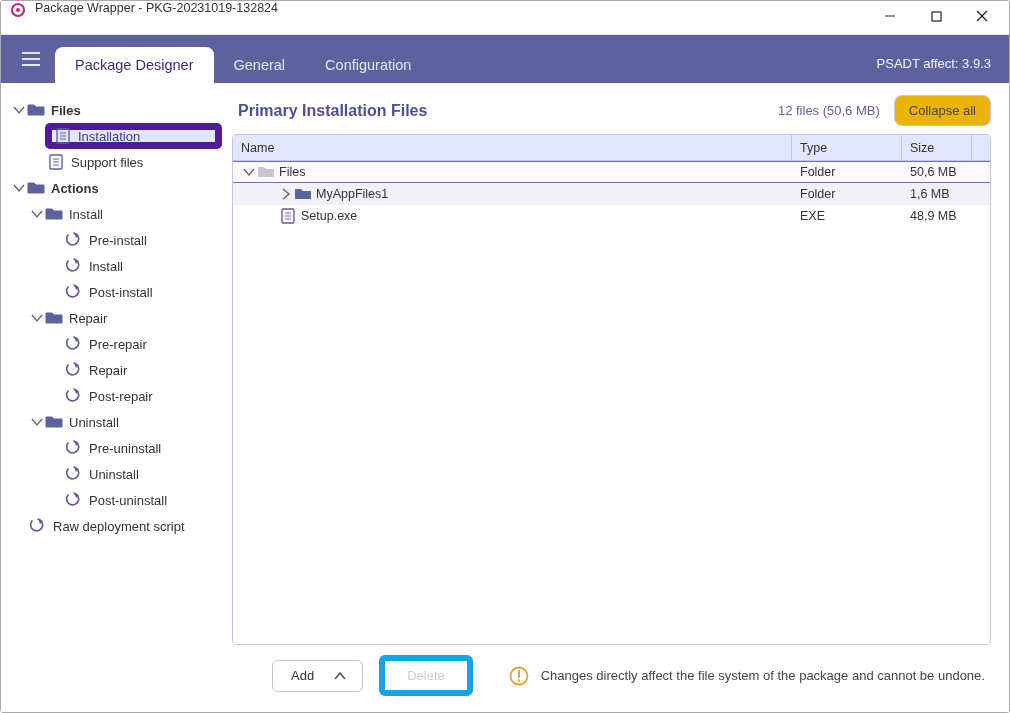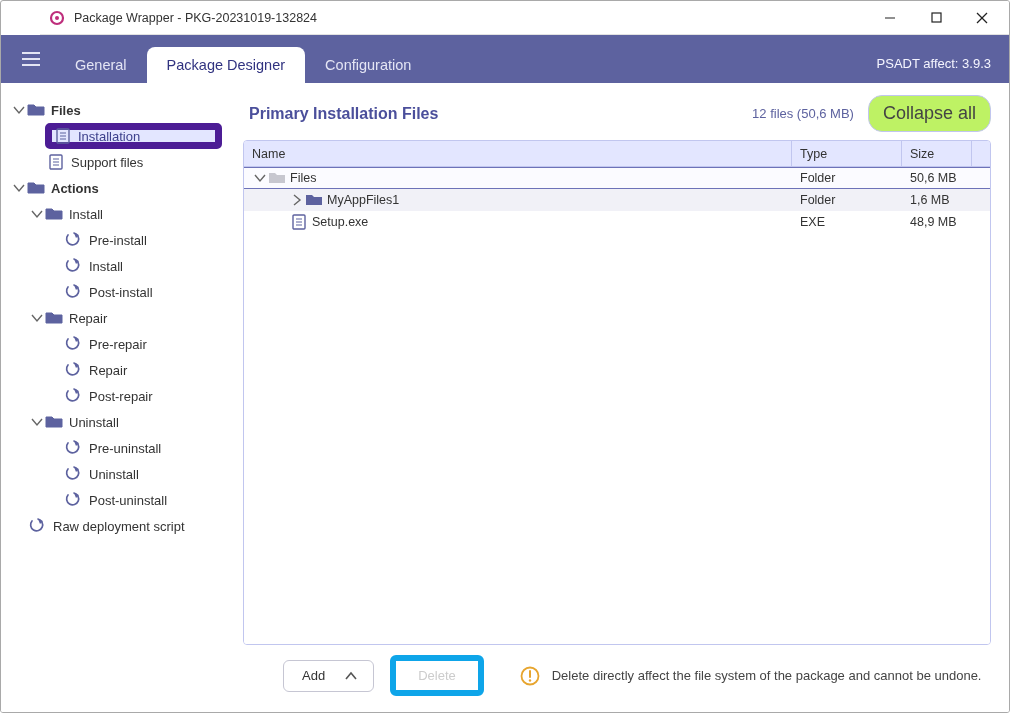--- a/index.html
+++ b/index.html
@@ -1,57 +1,57 @@
 <!DOCTYPE html>
 <html><head>
 <meta charset="utf-8">
 <style>
   * { box-sizing: border-box; margin: 0; padding: 0; font-family: "Segoe UI", Arial, sans-serif; }
   html, body { width: 1010px; height: 713px; background: #fff; }
   .window { width: 1010px; height: 713px; border: 1px solid #a9a9a9; display: flex; flex-direction: column; background: #fff; border-radius: 3px; overflow: hidden; }
 
   
-  .titlebar { height: 34px; display: flex; align-items: center; padding: 0 4px 0 8px; background: #fff; border-bottom: 1px solid #e2e2e2; margin-left: 39px; }
+  .titlebar { height: 34px; display: flex; align-items: flex-start; padding: 0 4px 0 8px; background: #fff; border-bottom: 1px solid #e2e2e2; }
   .titlebar .logo { width: 18px; height: 18px; margin-right: 8px; display: flex; align-items: center; justify-content: center; }
   .titlebar .title { font-size: 12.5px; color: #333; }
   .titlebar .spacer { flex: 1; }
   .titlebar .winbtn { width: 46px; height: 30px; display: flex; align-items: center; justify-content: center; color: #222; }
   .titlebar .winbtn svg { stroke: #222; }
 
   
   .ribbon { height: 48px; background: #5d629f; display: flex; align-items: flex-end; padding: 0 18px 0 12px; color: #fff; }
   .hamburger { width: 36px; height: 36px; margin-bottom: 6px; display: flex; align-items: center; justify-content: center; margin-right: 6px; border-radius: 4px; }
   .hamburger svg { stroke: #e4e5f4; }
   .tabs { display: flex; align-items: flex-end; height: 100%; }
   .tab { padding: 10px 20px 10px; font-size: 14.5px; color: #e4e5f4; cursor: pointer; }
   .tab.active { background: #fff; color: #313380; border-top-left-radius: 8px; border-top-right-radius: 8px; font-weight: 500; }
   .ribbon .spacer { flex: 1; }
   .psadt { font-size: 13px; color: #f5f5ff; padding-bottom: 12px; }
 
   
-  .body { flex: 1; display: flex; background: #fff; gap: 11px; }
+  .body { flex: 1; display: flex; background: #fff; }
 
   
   .sidebar { width: 225px; padding: 14px 4px 0 8px; overflow-y: auto; }
   .tree-row { display: flex; align-items: center; height: 26px; font-size: 13px; color: #333; border-radius: 5px; padding-left: 2px; cursor: pointer; }
   .tree-row.selected { background: #e3e6ff; color: #3d418c; border: 7px solid #4c1d95; }
   .tree-row .caret { width: 16px; display: flex; justify-content: center; color: #666; }
   .tree-row .label { margin-left: 6px; }
   .tree-row .bold { font-weight: 600; }
   .ico { width: 18px; height: 18px; display: flex; align-items: center; justify-content: center; }
   .folder-ico svg, .doc-ico svg, .action-ico svg { fill: #5d629f; stroke: #5d629f; }
   .indent1 { padding-left: 18px; }
   .indent2 { padding-left: 36px; }
 
   
   .main { flex: 1; display: flex; flex-direction: column; padding: 12px 18px 12px 6px; }
   .main-header { display: flex; align-items: center; margin-bottom: 8px; gap: 14px; padding-left: 6px; }
   .main-header h1 { flex: 1; font-size: 16px; font-weight: 600; color: #4b4f9b; }
   .file-count { color: #5d629f; font-size: 13px; text-align: right; }
-  .collapse-btn { border: 1px solid #c1c6ef; background: #bef264; color: #444; padding: 7px 14px; border-radius: 14px; font-size: 18px; }
+  .collapse-btn { border: 1px solid #c1c6ef; background: #eab308; color: #444; padding: 7px 14px; border-radius: 8px; font-size: 13px; }
 
   .table-container { flex: 1; border: 1px solid #c1c6ef; border-radius: 4px; overflow: hidden; display: flex; flex-direction: column; }
   .thead { display: flex; background: #e3e6ff; border-bottom: 1px solid #c1c6ef; height: 26px; align-items: center; font-size: 12.5px; color: #333; }
   .thead .col { padding-left: 8px; border-right: 1px solid #c1c6ef; height: 100%; display: flex; align-items: center; }
   .col-name { flex: 1; }
   .col-type { width: 110px; }
   .col-size { width: 70px; }
   .col-end { width: 18px; border-right: none !important; }
 
   .tbody { flex: 1; background: #fff; }
@@ -138,22 +138,22 @@
 
   <div class="ribbon">
     <div class="hamburger">
       <svg width="20" height="16" viewBox="0 0 20 16">
           <line x1="1" y1="2" x2="19" y2="2" stroke-width="1.8"></line>
           <line x1="1" y1="8" x2="19" y2="8" stroke-width="1.8"></line>
           <line x1="1" y1="14" x2="19" y2="14" stroke-width="1.8"></line>
         </svg>
     </div>
     <div class="tabs">
+      <div class="tab active">Package Designer</div>
       <div class="tab">General</div>
-      <div class="tab active">Package Designer</div>
       <div class="tab">Configuration</div>
     </div>
     <span class="spacer"></span>
     <span class="psadt">PSADT affect: 3.9.3</span>
   </div>
 
   <div class="body">
 
     <div class="sidebar">
 
@@ -414,19 +414,19 @@
         </button>
         <button class="delete-btn">Delete</button>
         <div class="warn">
           <span class="warn-icon">
             <svg width="20" height="20" viewBox="0 0 20 20">
               <circle cx="10" cy="10" r="8.5" fill="none" stroke="#e7a52e" stroke-width="1.8"></circle>
               <line x1="10" y1="5" x2="10" y2="11" stroke="#e7a52e" stroke-width="2" stroke-linecap="round"></line>
               <circle cx="10" cy="14.5" r="1.2" fill="#e7a52e"></circle>
             </svg>
           </span>
-          <span>Delete directly affect the file system of the package and cannot be undone.</span>
+          <span>Changes directly affect the file system of the package and cannot be undone.</span>
         </div>
       </div>
 
     </div>
   </div>
 </div>
 
 </body></html>

